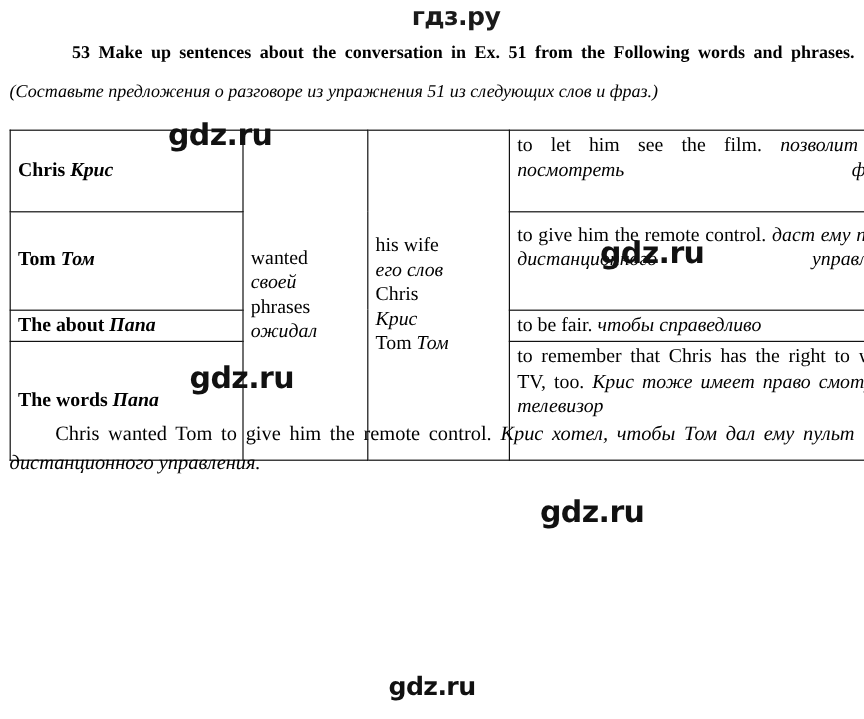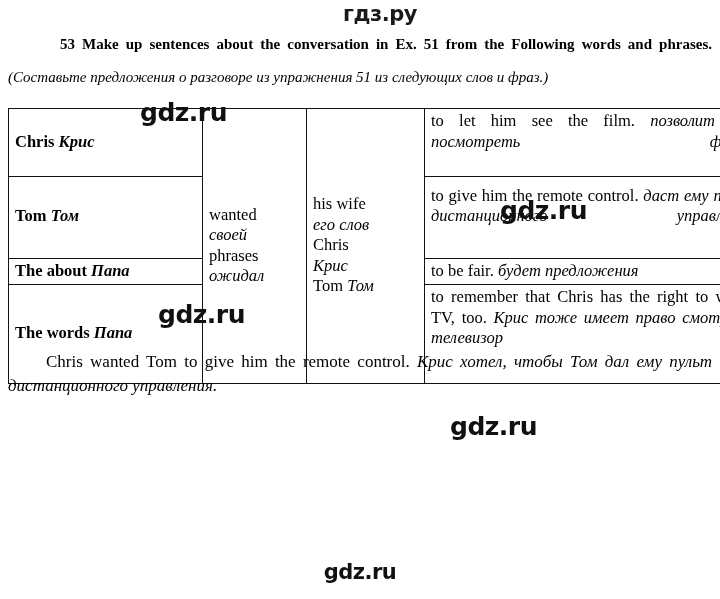--- a/index.html
+++ b/index.html
@@ -168,21 +168,21 @@
         <span class="jtext"><span>to give him the remote control.</span> <span class="it">даст ему пульт дистанционного управления</span></span>
       </td>
     </tr>
     <tr>
       <td class="col-subject">
         <span>The about</span>
         <span class="it">Папа</span>
       </td>
       <td class="col-inf">
         <span>to be fair.</span>
-        <span class="it">будет предложения</span>
+        <span class="it">чтобы справедливо</span>
       </td>
     </tr>
     <tr>
       <td class="col-subject" style="height:93px;">
         <span>The words</span>
         <span class="it">Папа</span>
       </td>
       <td class="col-inf" style="vertical-align:top;">
         <span class="jtext"><span>to remember that Chris has the right to watch TV, too.</span> <span class="it">Крис тоже имеет право смотреть телевизор</span></span>
       </td>

